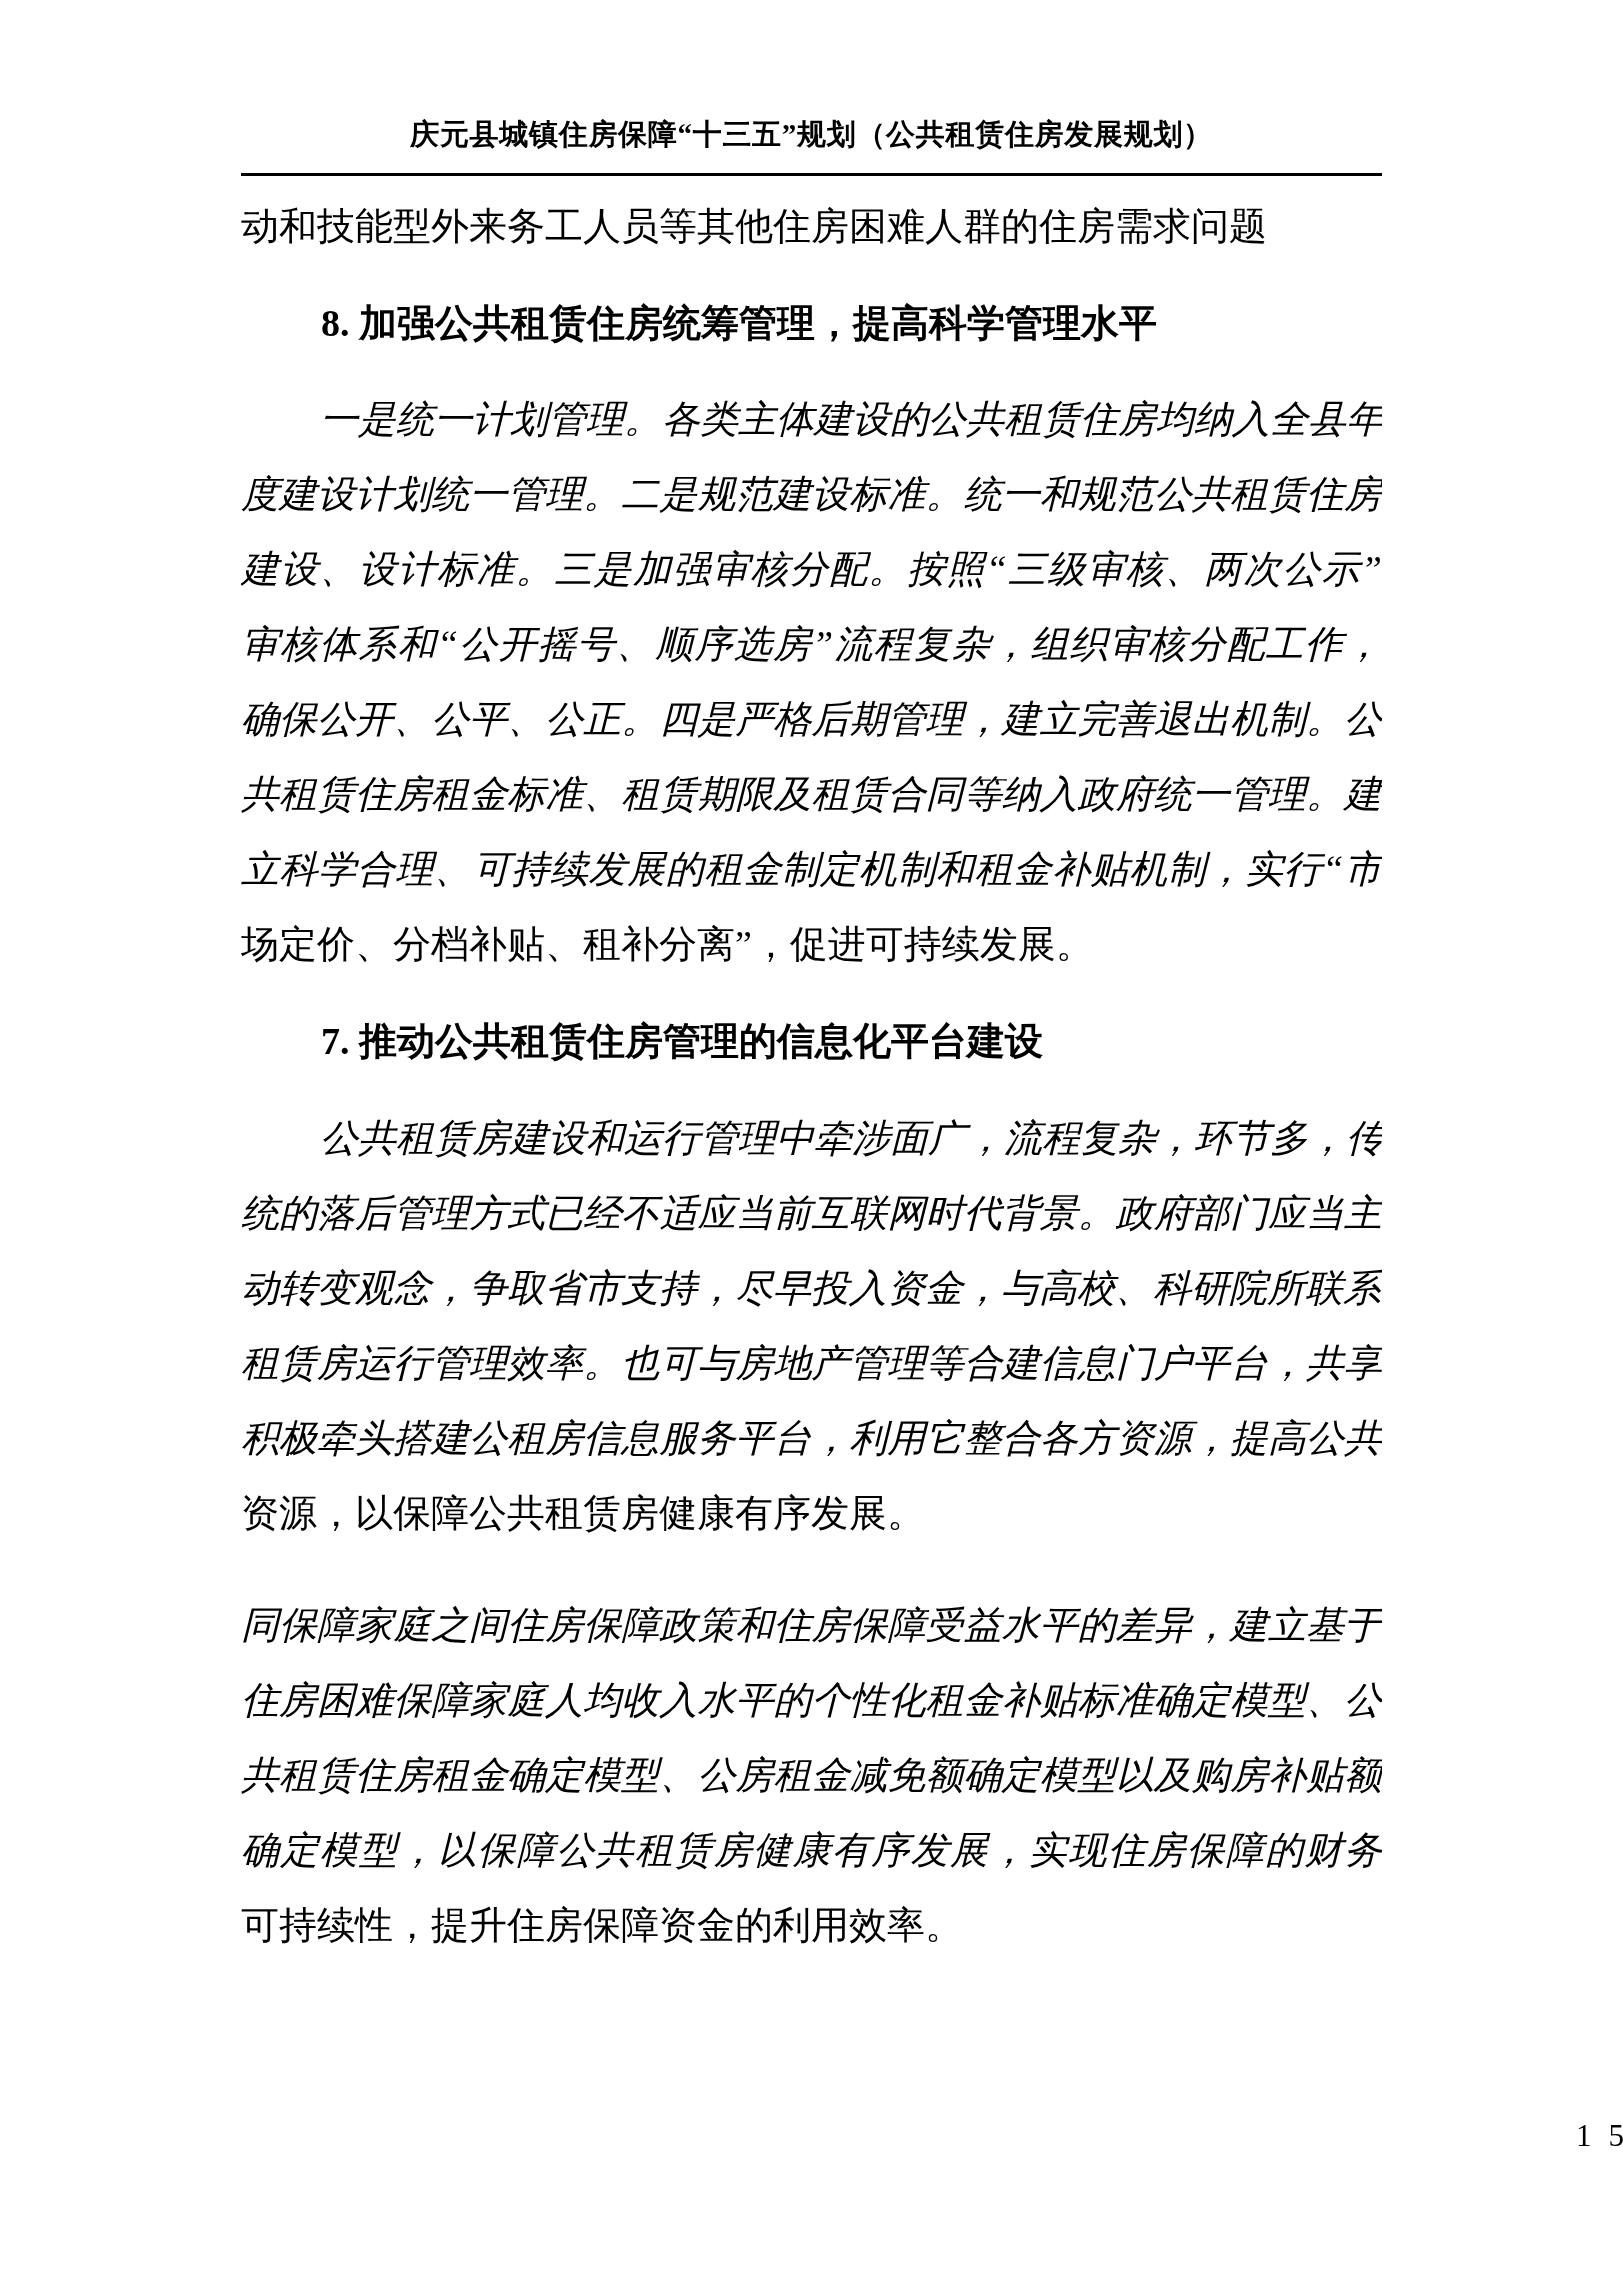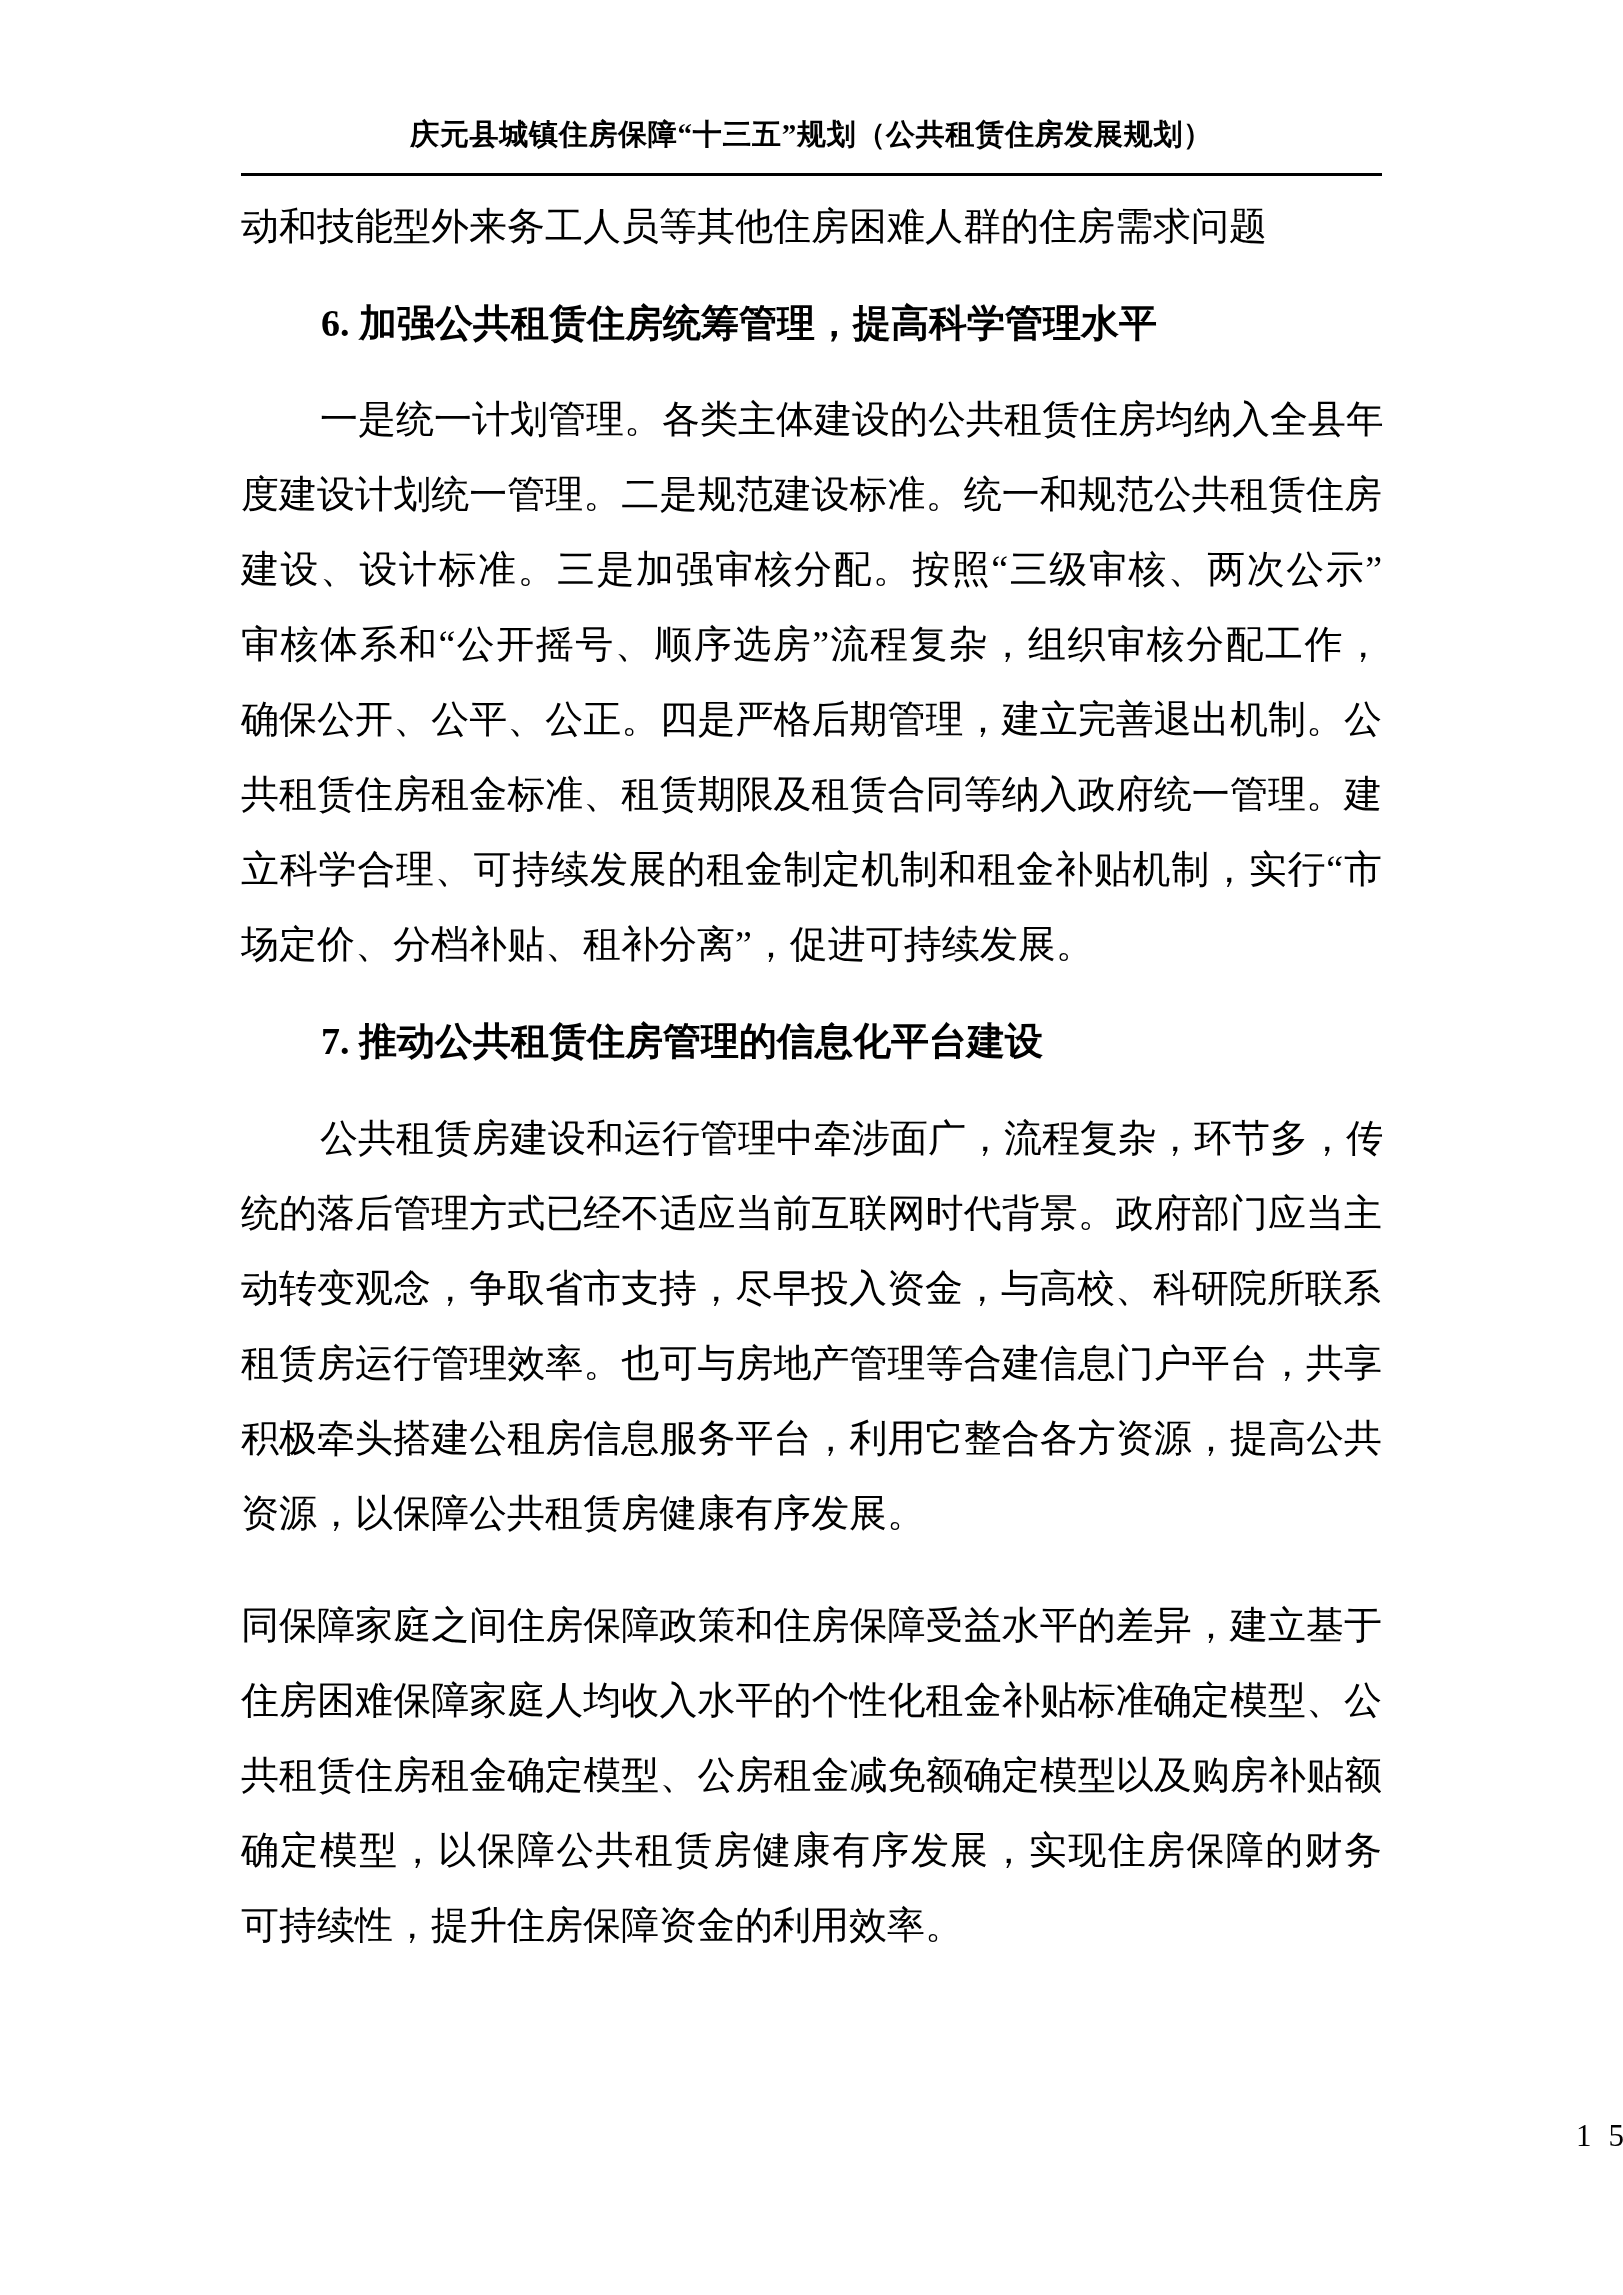--- a/index.html
+++ b/index.html
@@ -46,20 +46,21 @@
     height: 75px;
     line-height: 75px;
     white-space: nowrap;
     overflow: hidden;
     text-align: left;
   }
   .line.just {
     text-align: justify;
     text-align-last: justify;
     text-justify: inter-character;
+    font-style: italic;
   }
   .line.first {
     text-indent: 79px;
   }
   .heading {
     height: 75px;
     line-height: 75px;
     font-weight: bold;
     font-size: 38px;
     text-indent: 80px;
@@ -92,21 +93,21 @@
 
 <div class="page">
 
   <div class="doc-header">
     <div class="header-title">庆元县城镇住房保障“十三五”规划（公共租赁住房发展规划）</div>
     <div class="header-rule"></div>
   </div>
 
   <div class="doc-body">
       <div class="line single">动和技能型外来务工人员等其他住房困难人群的住房需求问题</div>
-      <div class="heading">6. 加强公共租赁住房统筹管理，提高科学管理水平</div>
+      <div class="heading">8. 加强公共租赁住房统筹管理，提高科学管理水平</div>
       <div class="para">
         <div class="line first just">一是统一计划管理。各类主体建设的公共租赁住房均纳入全县年</div>
         <div class="line just">度建设计划统一管理。二是规范建设标准。统一和规范公共租赁住房</div>
         <div class="line just">建设、设计标准。三是加强审核分配。按照“三级审核、两次公示”</div>
         <div class="line just">审核体系和“公开摇号、顺序选房”流程复杂，组织审核分配工作，</div>
         <div class="line just">确保公开、公平、公正。四是严格后期管理，建立完善退出机制。公</div>
         <div class="line just">共租赁住房租金标准、租赁期限及租赁合同等纳入政府统一管理。建</div>
         <div class="line just">立科学合理、可持续发展的租金制定机制和租金补贴机制，实行“市</div>
         <div class="line">场定价、分档补贴、租补分离”，促进可持续发展。</div>
       </div>

